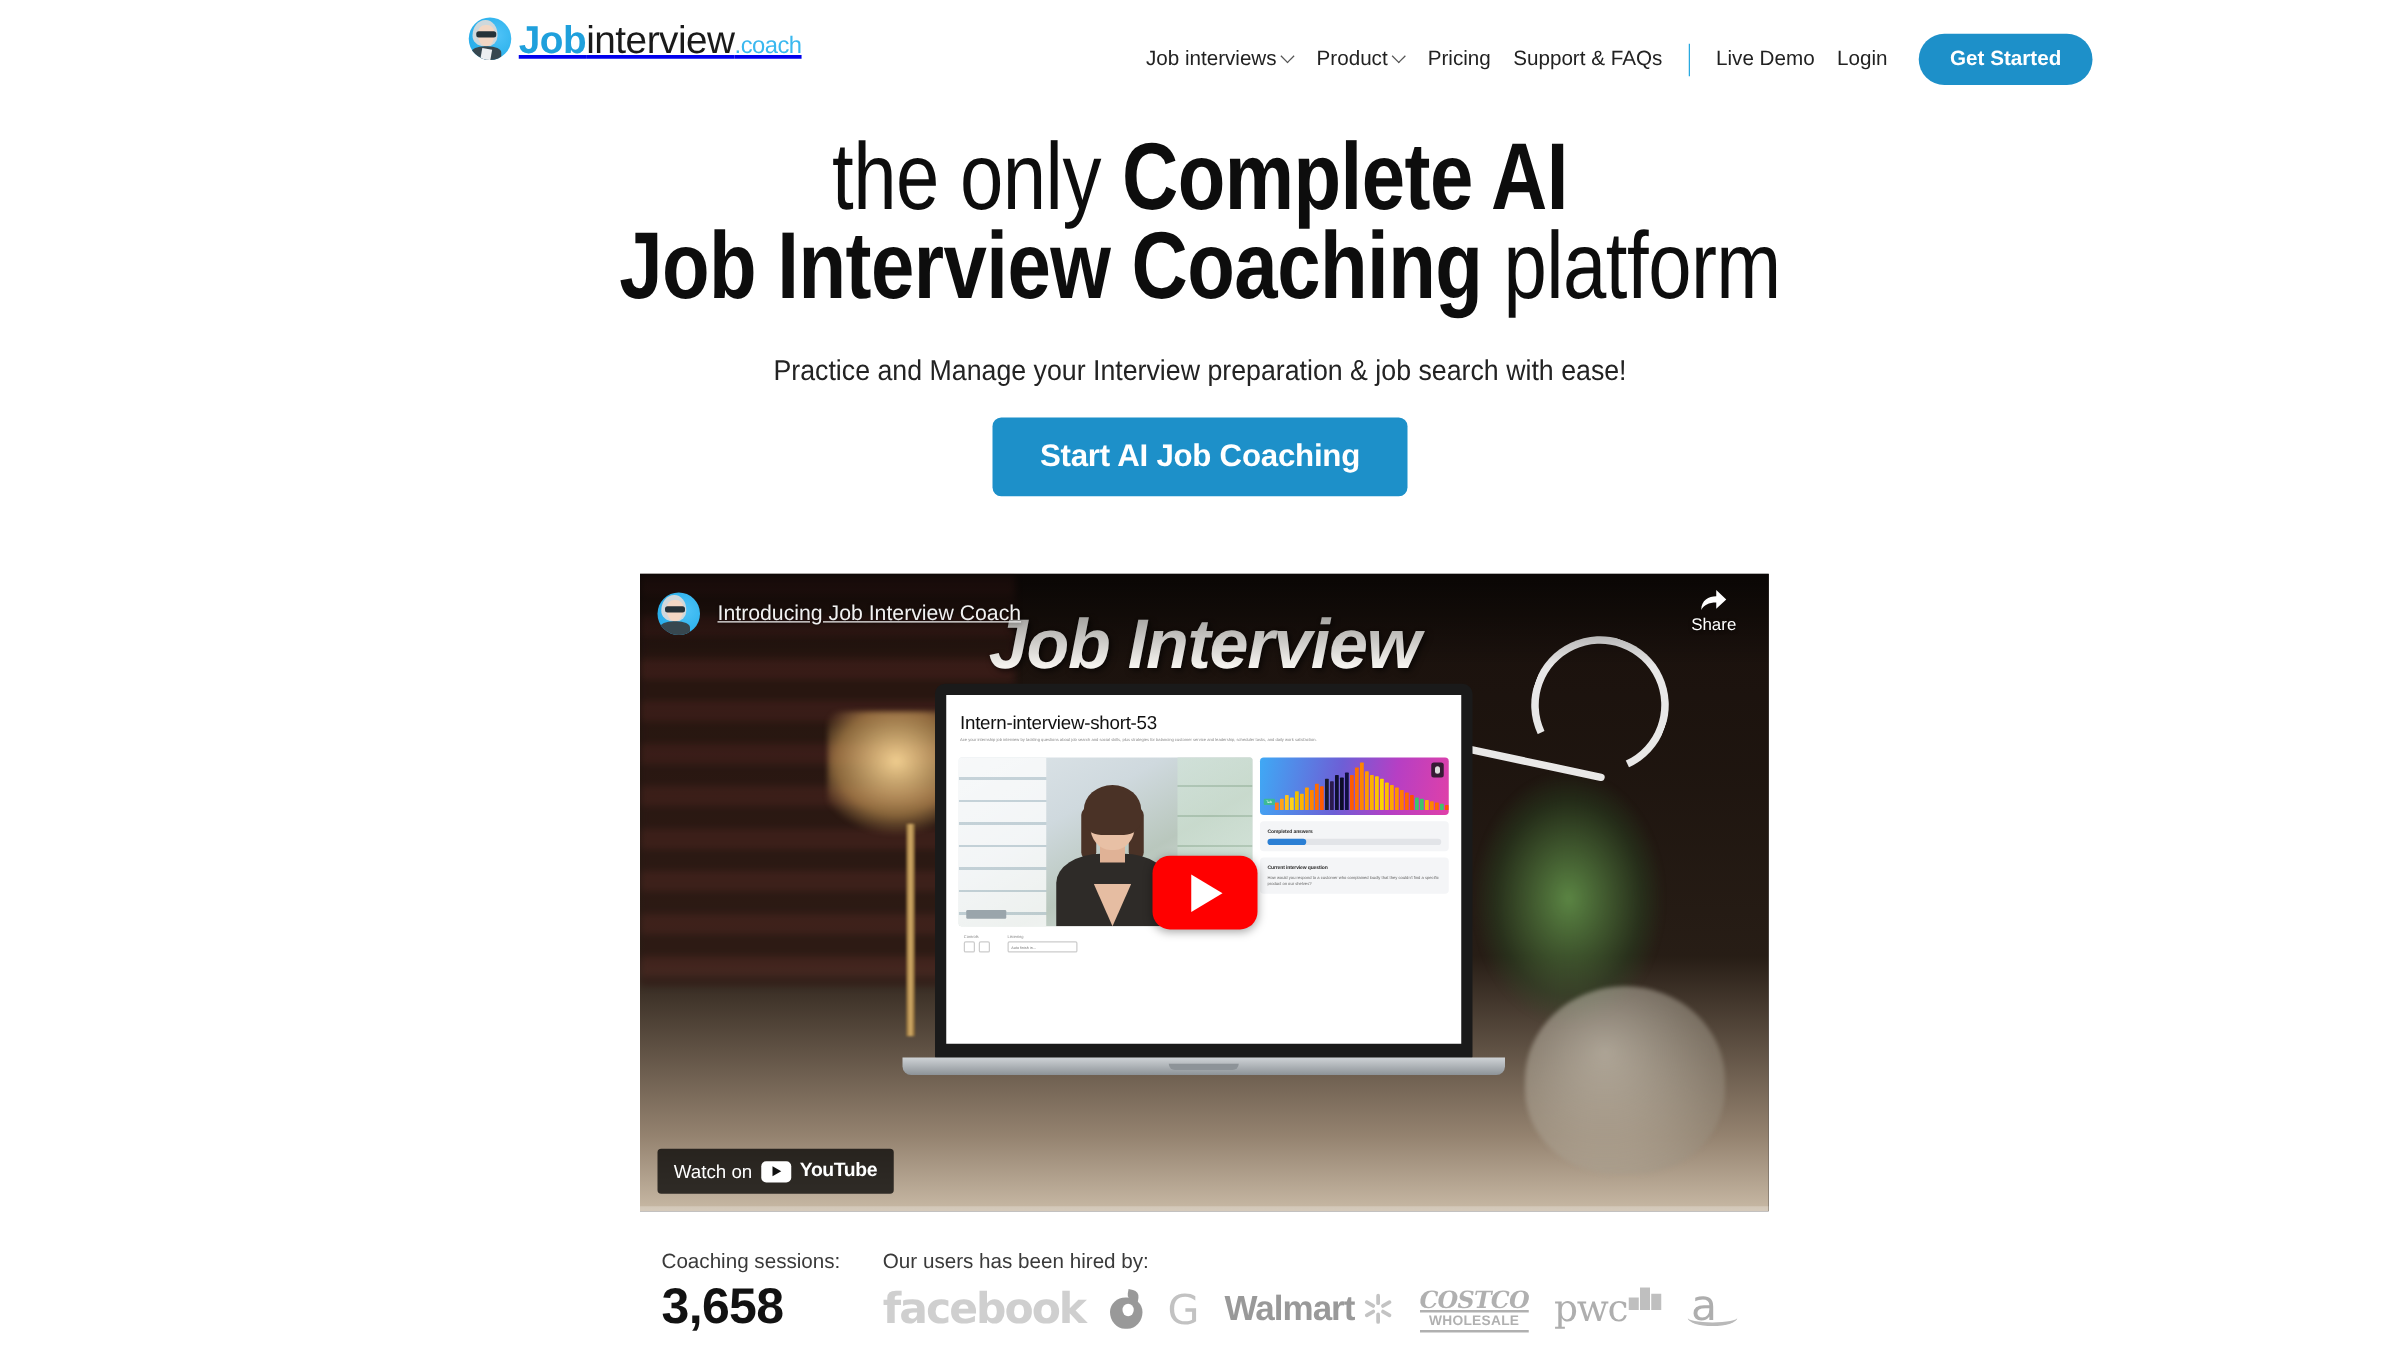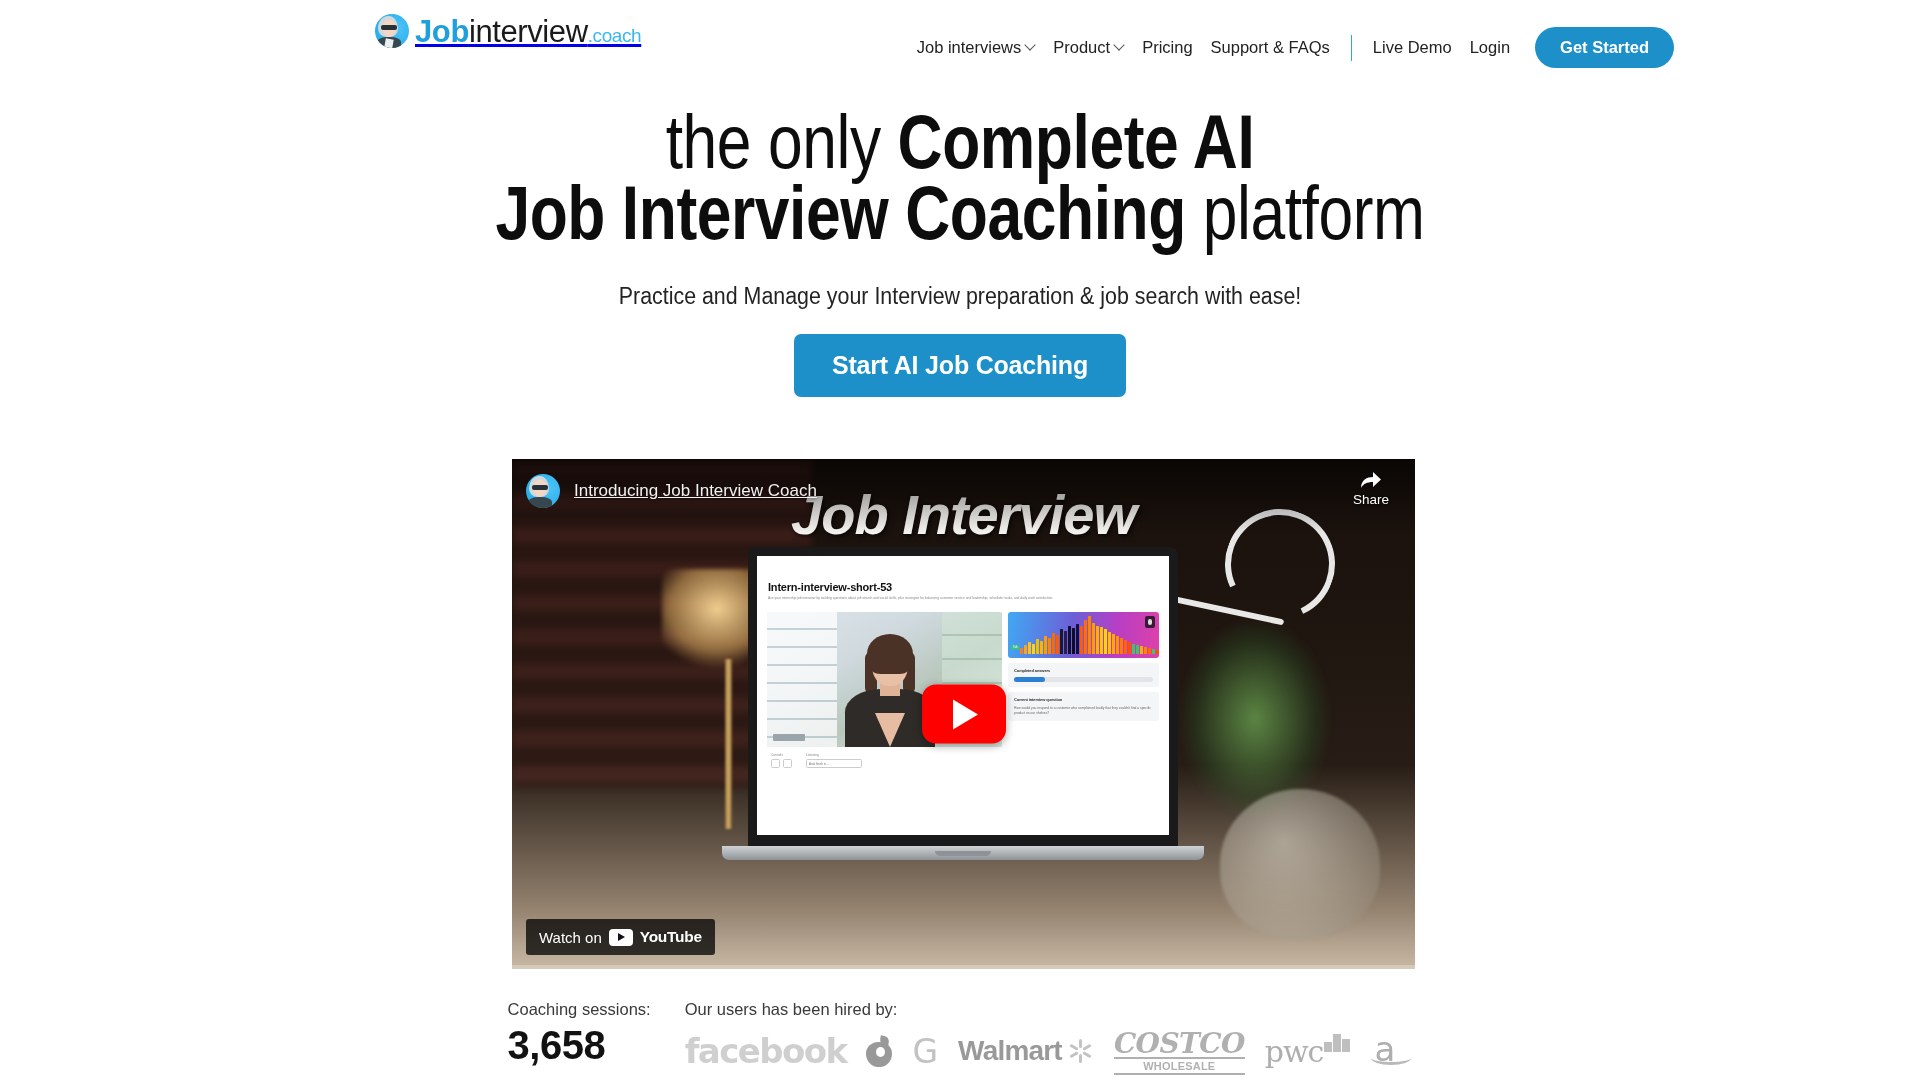--- a/index.html
+++ b/index.html
@@ -208,21 +208,21 @@
 
   
   .laptop {
     position:absolute; left: 236px; top: 88px; width: 430px; height: 300px; z-index: 10;
   }
   .laptop-screen {
     position:absolute; inset:0; background:#1a1a1a; border-radius: 8px 8px 2px 2px;
     padding: 9px 9px 12px;
   }
   .app { position:absolute; left:9px; top:9px; right:9px; bottom:12px; background:#fff; overflow:hidden; }
-  .app-title { font-size: 11px; color:#111; font-weight:700; margin: 25px 0 3px 11px; letter-spacing:-0.2px; }
+  .app-title { font-size: 15px; color:#111; font-weight:400; margin: 14px 0 3px 11px; letter-spacing:-0.2px; }
   .app-desc {
     margin: 0 11px; font-size: 3.3px; color:#888; line-height:1.45; height: 11px; overflow:hidden;
   }
   .app-body { display:flex; gap:6px; margin: 5px 10px 0; }
   .app-video {
     width: 235px; height: 135px; border-radius:2px; position:relative; overflow:hidden;
     background: linear-gradient(150deg, #dfe6ea 0%, #cfd9de 35%, #b9c7bd 60%, #e8eef0 100%);
   }
   .app-video .win {
     position:absolute; left:0; top:0; width:70px; height:135px;
@@ -334,21 +334,21 @@
   }
   .logo-walmart { display:flex; align-items:center; gap:6px; }
   .logo-walmart .w { font-size:28px; font-weight:700; color:#737373; letter-spacing:-0.8px; }
   .logo-walmart .spark { position:relative; width:26px; height:26px; }
   .logo-walmart .spark i {
     position:absolute; left:11.5px; top:1px; width:3px; height:9px; background:#a8adb2; border-radius:2px;
     transform-origin: 1.5px 12px;
   }
   .logo-costco { text-align:center; }
   .logo-costco .c1 {
-    font-size: 28px; font-weight:700; font-style:italic; color:#8e9398; letter-spacing:-0.6px;
+    font-size: 19px; font-weight:700; font-style:italic; color:#8e9398; letter-spacing:-0.6px;
     font-family:"DejaVu Serif", serif;
   }
   .logo-costco .c2 {
     font-size: 11px; font-weight:700; color:#8e9398; letter-spacing:0.2px; margin-top:-3px;
     border-top: 2px solid #8e9398; border-bottom:2px solid #8e9398; padding: 1px 0;
   }
   .logo-pwc { display:flex; align-items:flex-start; gap:1px; }
   .logo-pwc .t {
     font-size:30px; font-weight:400; color:#8b9095; letter-spacing:-1px;
     font-family:"DejaVu Serif", serif;

